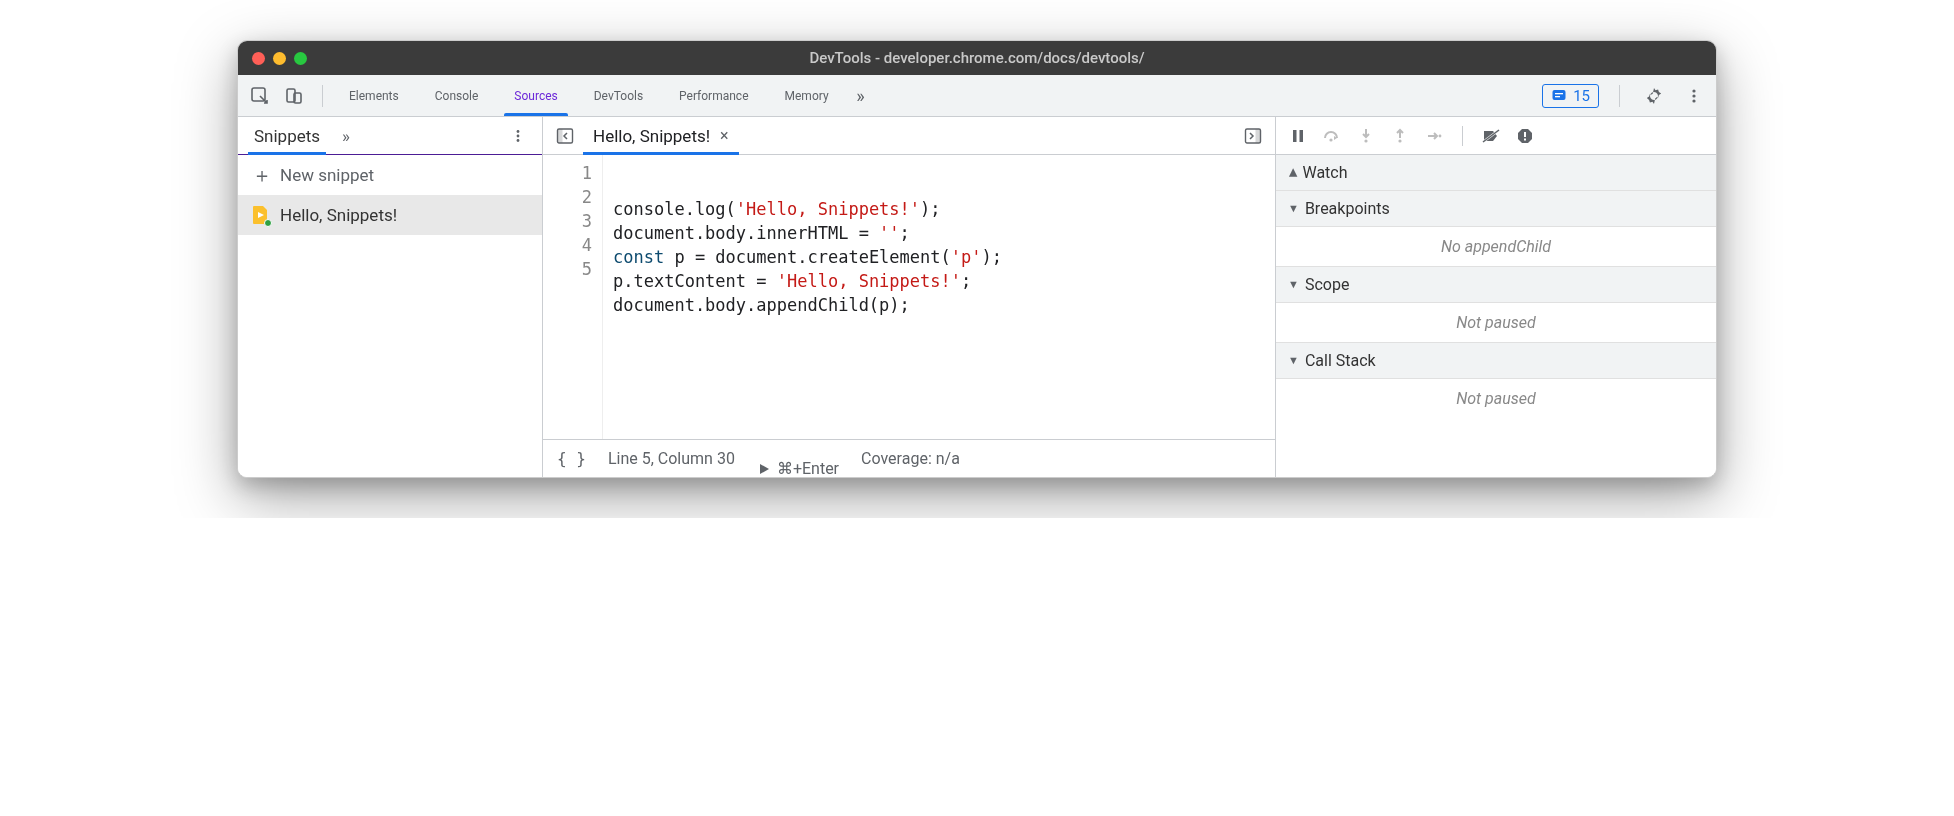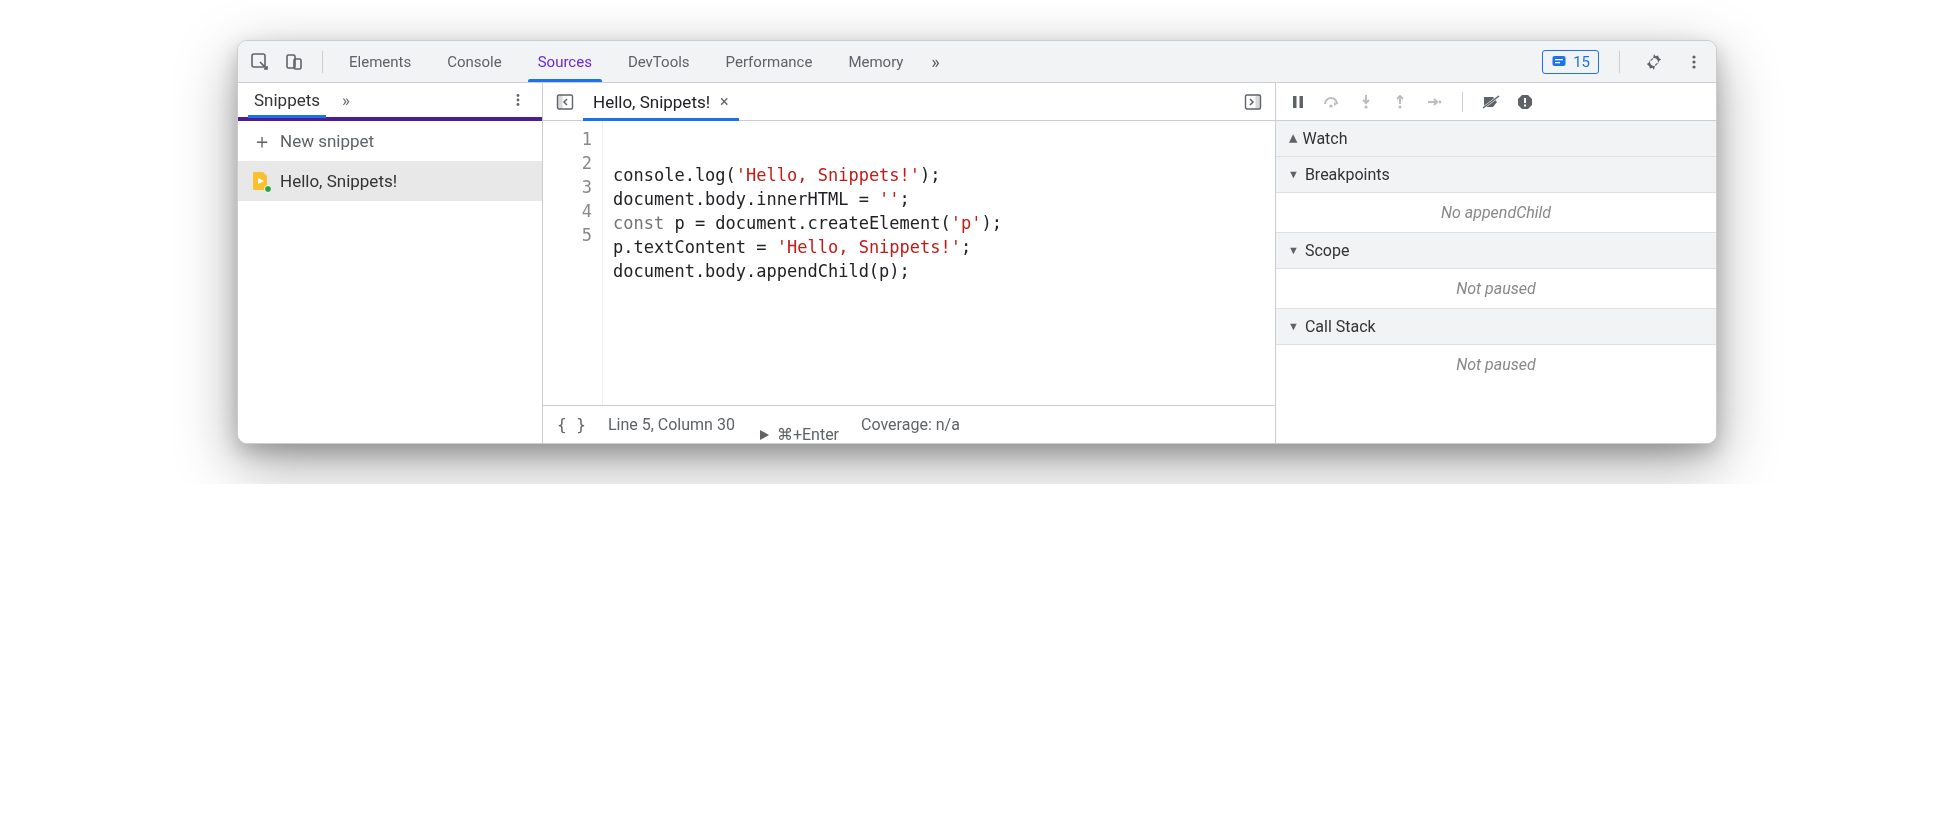--- a/index.html
+++ b/index.html
@@ -56,21 +56,21 @@
   border-radius: 3px;
   color: #5f6368;
   cursor: pointer;
 }
 .vsep { width: 1px; height: 22px; background: #cacdd1; margin: 0 8px; }
 .tabs { display: flex; align-items: stretch; height: 100%; }
 .tab {
   display: flex; align-items: center;
   padding: 17px 18px;
   color: #5f6368;
-  font-size: 15px;
+  font-size: 12px;
   cursor: pointer;
   position: relative;
 }
 .tab.active { color: #6d28d9; }
 .tab.active::after {
   content: "";
   position: absolute;
   left: 8px; right: 8px; bottom: 0;
   height: 3px;
   background: #1a73e8;
@@ -94,21 +94,21 @@
   height: 360px;
 }
 .sidebar {
   width: 305px;
   border-right: 1px solid #cacdd1;
   display: flex; flex-direction: column;
   background: #fff;
 }
 .sidebar-header {
   height: 38px;
-  border-bottom: 4px solid #4c1d95;
+  border-bottom: 1px solid #4c1d95;
   display: flex; align-items: center;
   padding: 0 10px;
 }
 .sidebar-tab {
   color: #333;
   font-size: 17px;
   padding: 0 6px;
   height: 100%;
   display: flex; align-items: center;
   position: relative;
@@ -175,21 +175,21 @@
 }
 .gutter div { height:24px; line-height:24px; }
 .code {
   padding:6px 10px;
   white-space:pre;
   color:#202124;
   margin-top:36px;
 }
 .code div { height:24px; line-height:24px; }
 .tok-str { color:#c41a16; }
-.tok-kw { color:#737373; }
+.tok-kw { color:#0c4a6e; }
 .editor-footer {
   height:38px;
   border-top:1px solid #cacdd1;
   display:flex; align-items:center; gap:22px;
   padding:0 14px;
   color:#5f6368; font-size:16px;
 }
 .editor-footer .play { display:flex; align-items:center; gap:6px;margin-top:20px; }
 .debug-pane {
   width: 440px;
@@ -222,20 +222,28 @@
   font-style:italic;
   font-size:16px;
   border-bottom:1px solid #e0e0e0;
 }
 svg { display:block; }
 </style>
 </head>
 <body>
 
 <div class="window">
+  <div class="titlebar">
+    <div class="traffic-lights">
+      <div class="traffic-light tl-red"></div>
+      <div class="traffic-light tl-yellow"></div>
+      <div class="traffic-light tl-green"></div>
+    </div>
+    <div class="title-text">DevTools - developer.chrome.com/docs/devtools/</div>
+  </div>
 
   <div class="toolbar">
     <div class="toolbar-left">
       <div class="icon-btn">
         <svg width="18" height="18" viewBox="0 0 18 18">
             <rect x="1" y="1" width="13" height="13" rx="2" fill="none" stroke="#5f6368" stroke-width="1.6"></rect>
             <path d="M9 9 L16 16 M13 16 L16 16 L16 13" fill="none" stroke="#5f6368" stroke-width="1.6"></path>
           </svg>
       </div>
       <div class="icon-btn">

